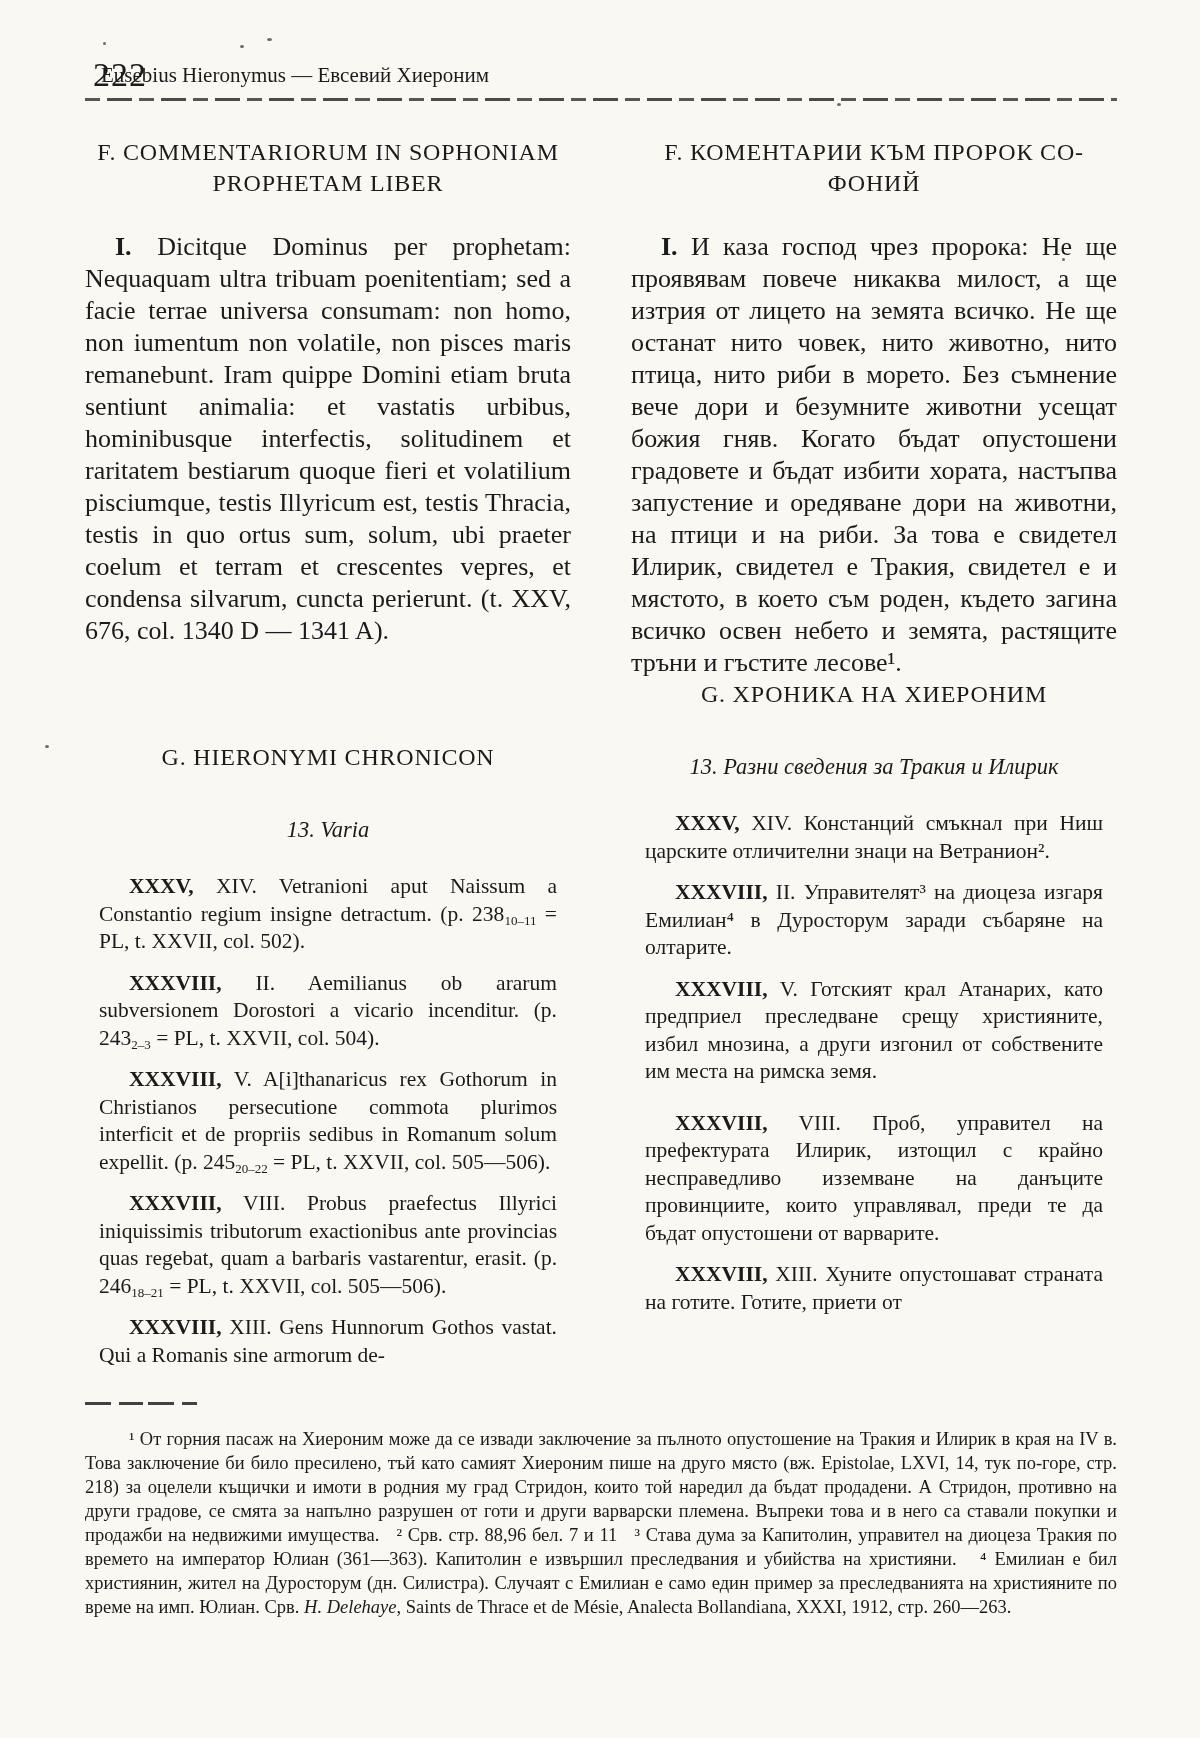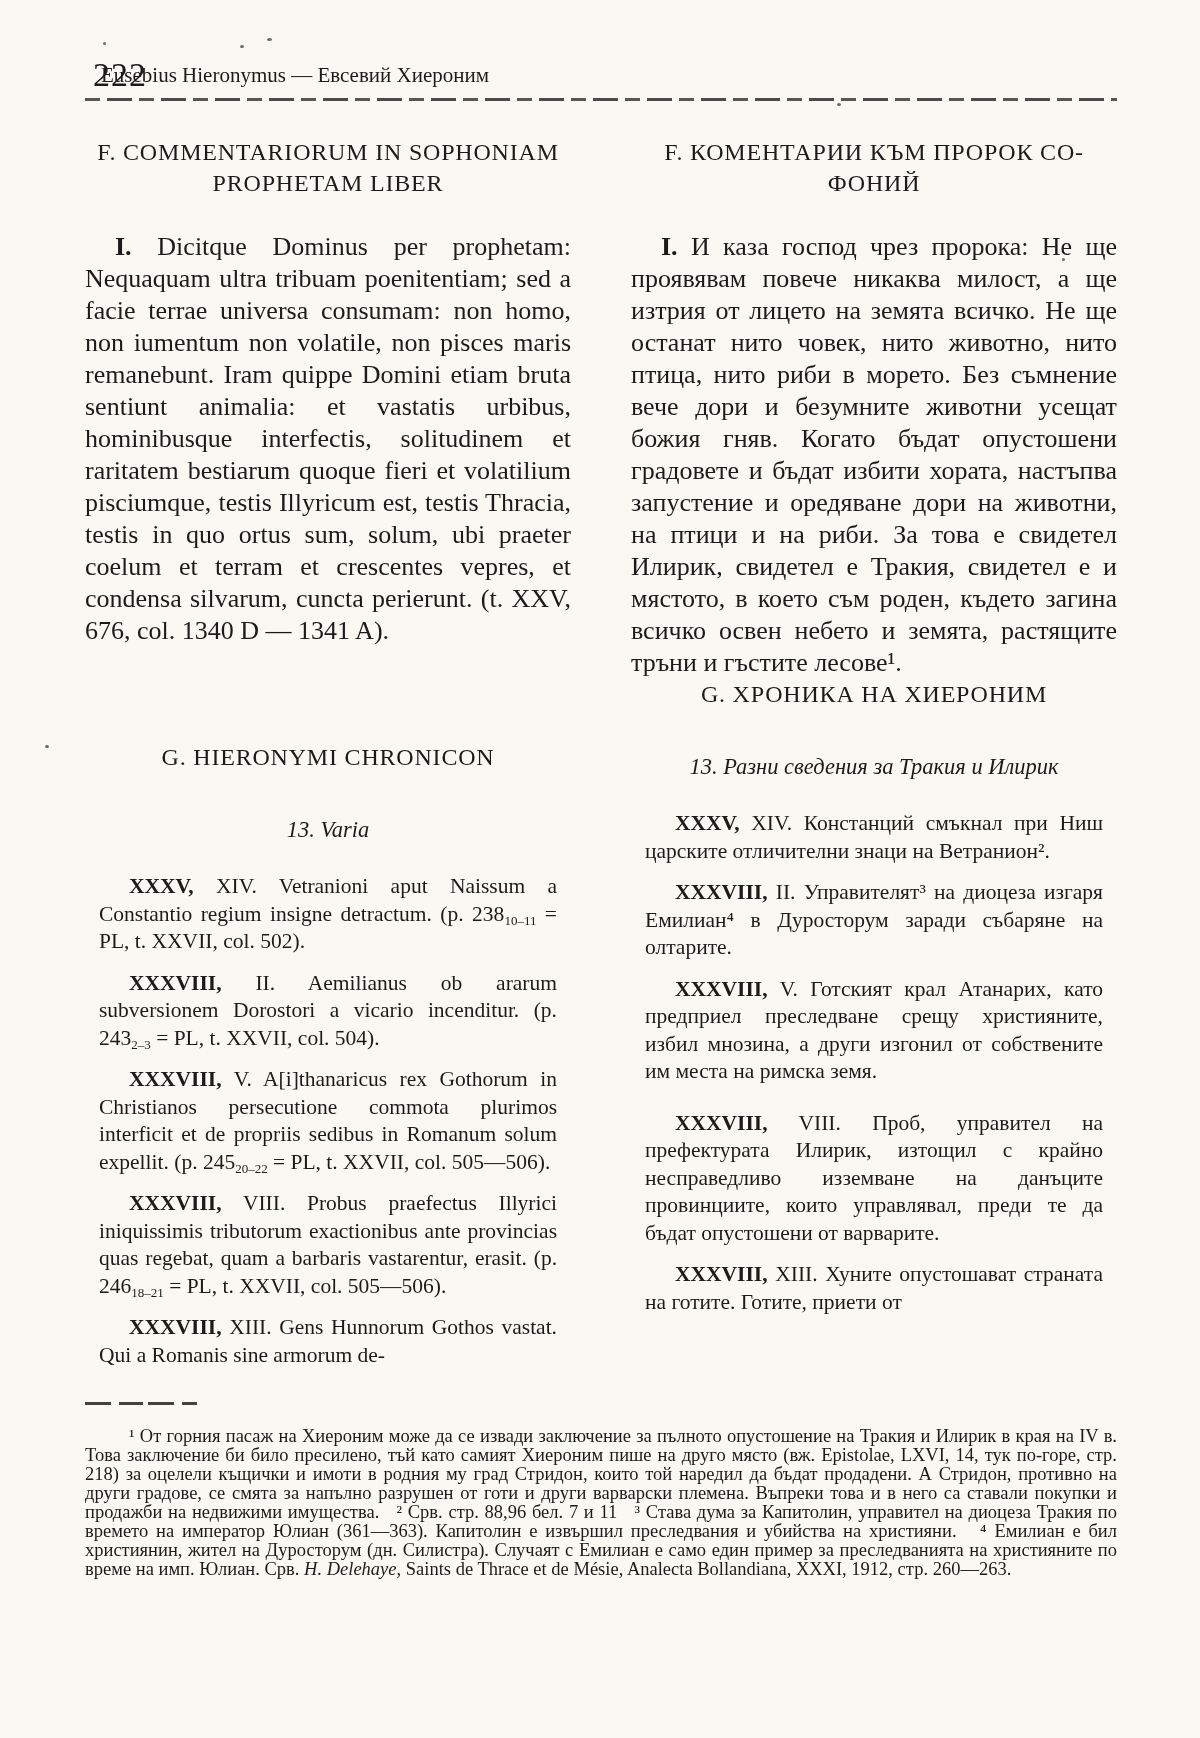--- a/index.html
+++ b/index.html
@@ -27,21 +27,21 @@
   .sec-g-right{}
   .chap-13{margin-top:42px;}
   .entries{margin-top:28px;}
   .entry{margin:14px;font-size:21.5px;line-height:27.5px;text-align:justify;text-indent:30px;}
   .entry b{font-weight:700;}
   .entry.spaced{margin-top:24px;}
   sub{font-size:13px;line-height:0;vertical-align:-4px;}
   .footnote-block{position:absolute;left:0;top:1352px;width:1032px;}
   .fn-rule{width:112px;height:3px;opacity:.9;
     background:repeating-linear-gradient(90deg,#2e2e2e 0 26px,rgba(0,0,0,0) 26px 34px,#2e2e2e 34px 58px,rgba(0,0,0,0) 58px 63px);}
-  .footnote{margin:22px 0 0 0;font-size:18.5px;line-height:19px;text-align:justify;text-indent:44px;}
+  .footnote{margin:22px 0 0 0;font-size:18.5px;line-height:24px;text-align:justify;text-indent:44px;}
   .footnote i{font-style:italic;}
   .speck{position:absolute;background:#6a6a6a;border-radius:50%;}
 </style>
 </head>
 <body>
 
 <div class="page">
 
   <div class="header">
     <span class="page-num">222</span>

